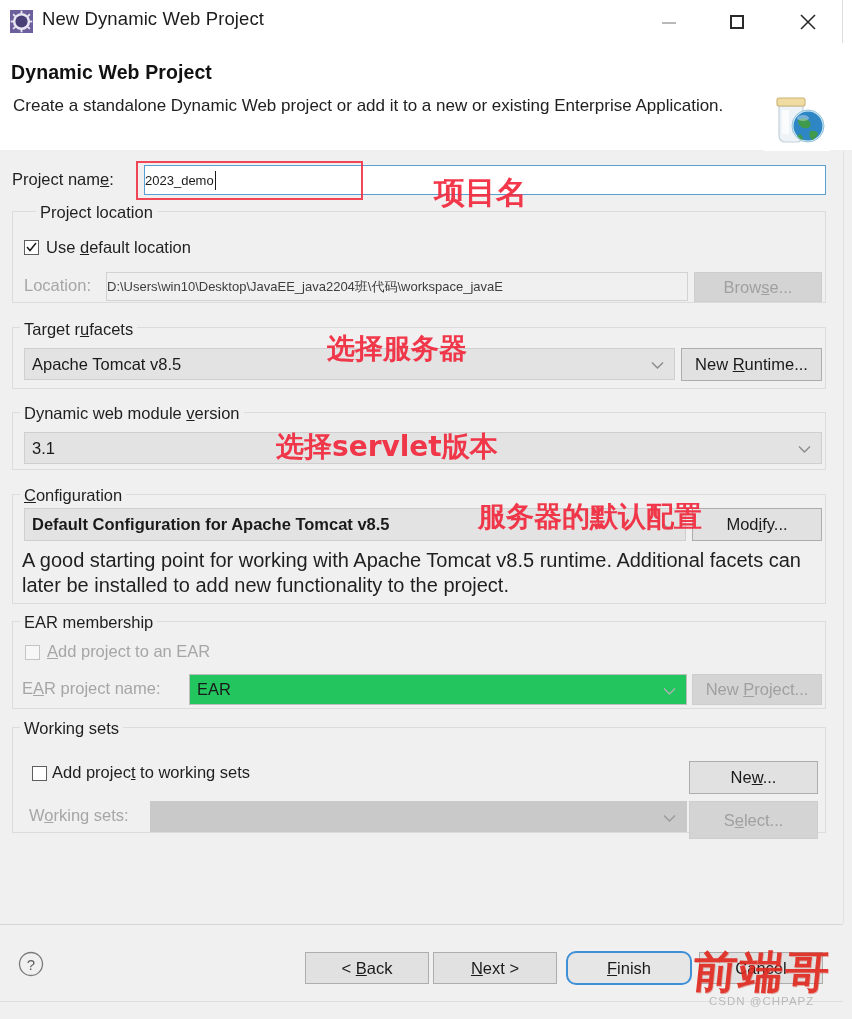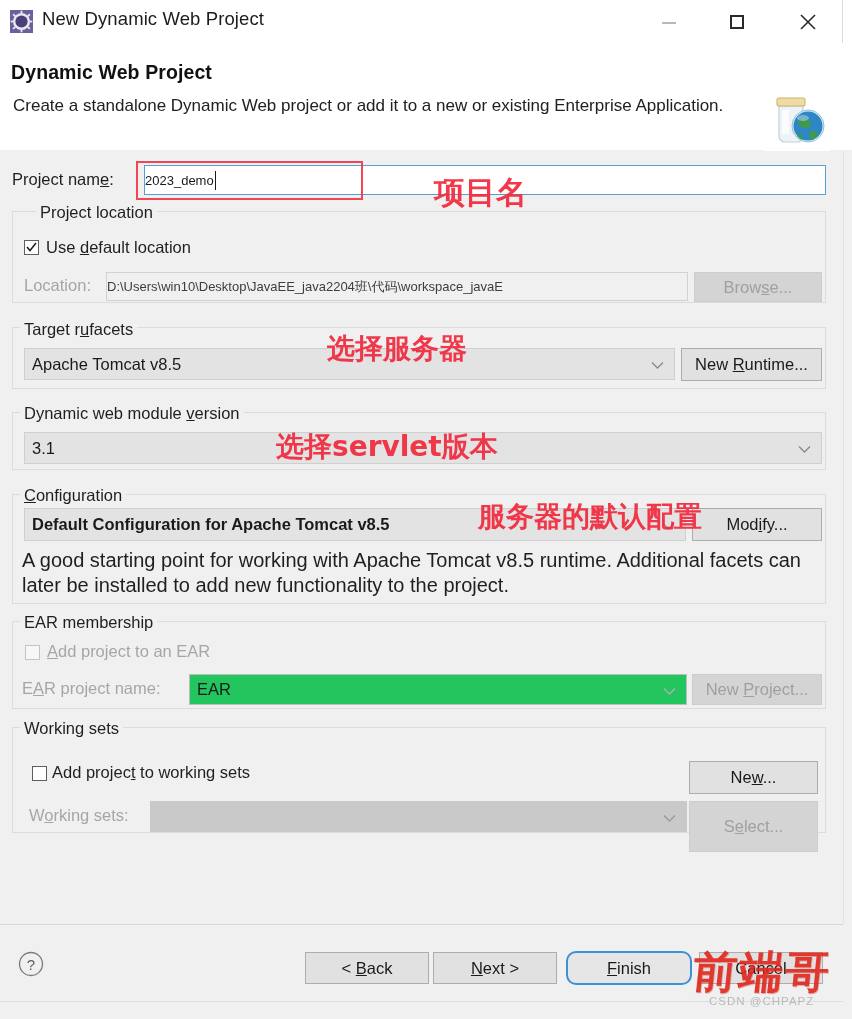--- a/index.html
+++ b/index.html
@@ -473,21 +473,21 @@
       <span>W</span><span class="u">o</span><span>rking sets:</span>
     </div>
     <div class="combo" style="left:150px; top:650px; width:537px; height:31px; background:#c9c9c9; border-color:#c9c9c9;">
       <span></span>
       <span class="arrow">
         <svg width="13" height="8" viewBox="0 0 13 8">
             <polyline points="1,1 6.5,6.5 12,1" fill="none" stroke="#9b9b9b" stroke-width="1.4"></polyline>
           </svg>
       </span>
     </div>
-    <div class="btn disabled" style="left:689px; top:650px; width:129px; height:51px;justify-content:center;">
+    <div class="btn disabled" style="left:689px; top:650px; width:129px; height:38px;justify-content:center;">
       <span>S<span class="u">e</span>lect...</span>
     </div>
 
   </div>
   <div id="body-right-edge"></div>
 
   <div id="footer">
     <div id="footer-topline"></div>
     <div id="footer-botline"></div>
   </div>

